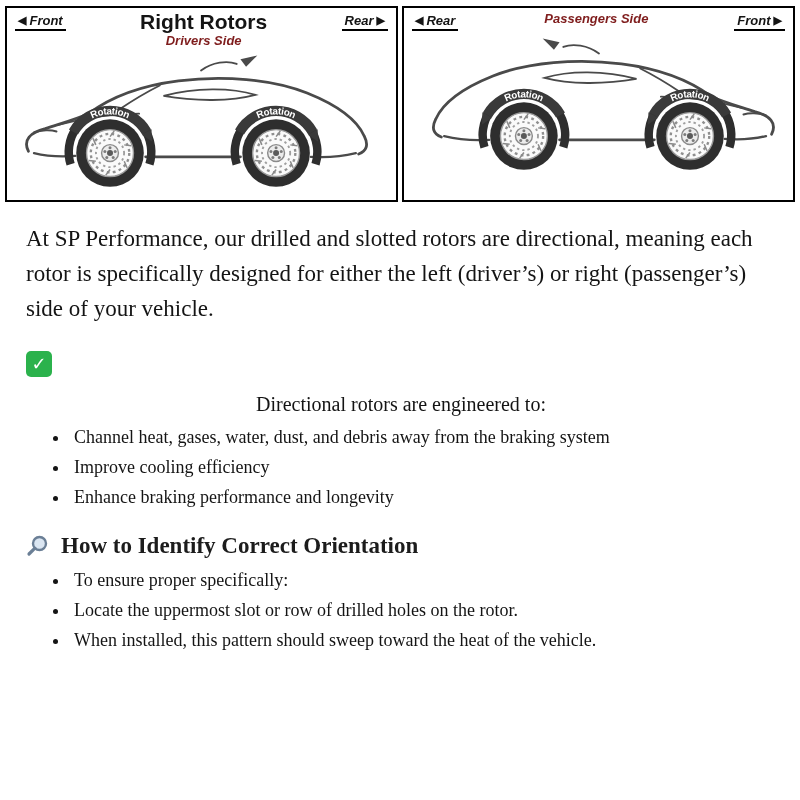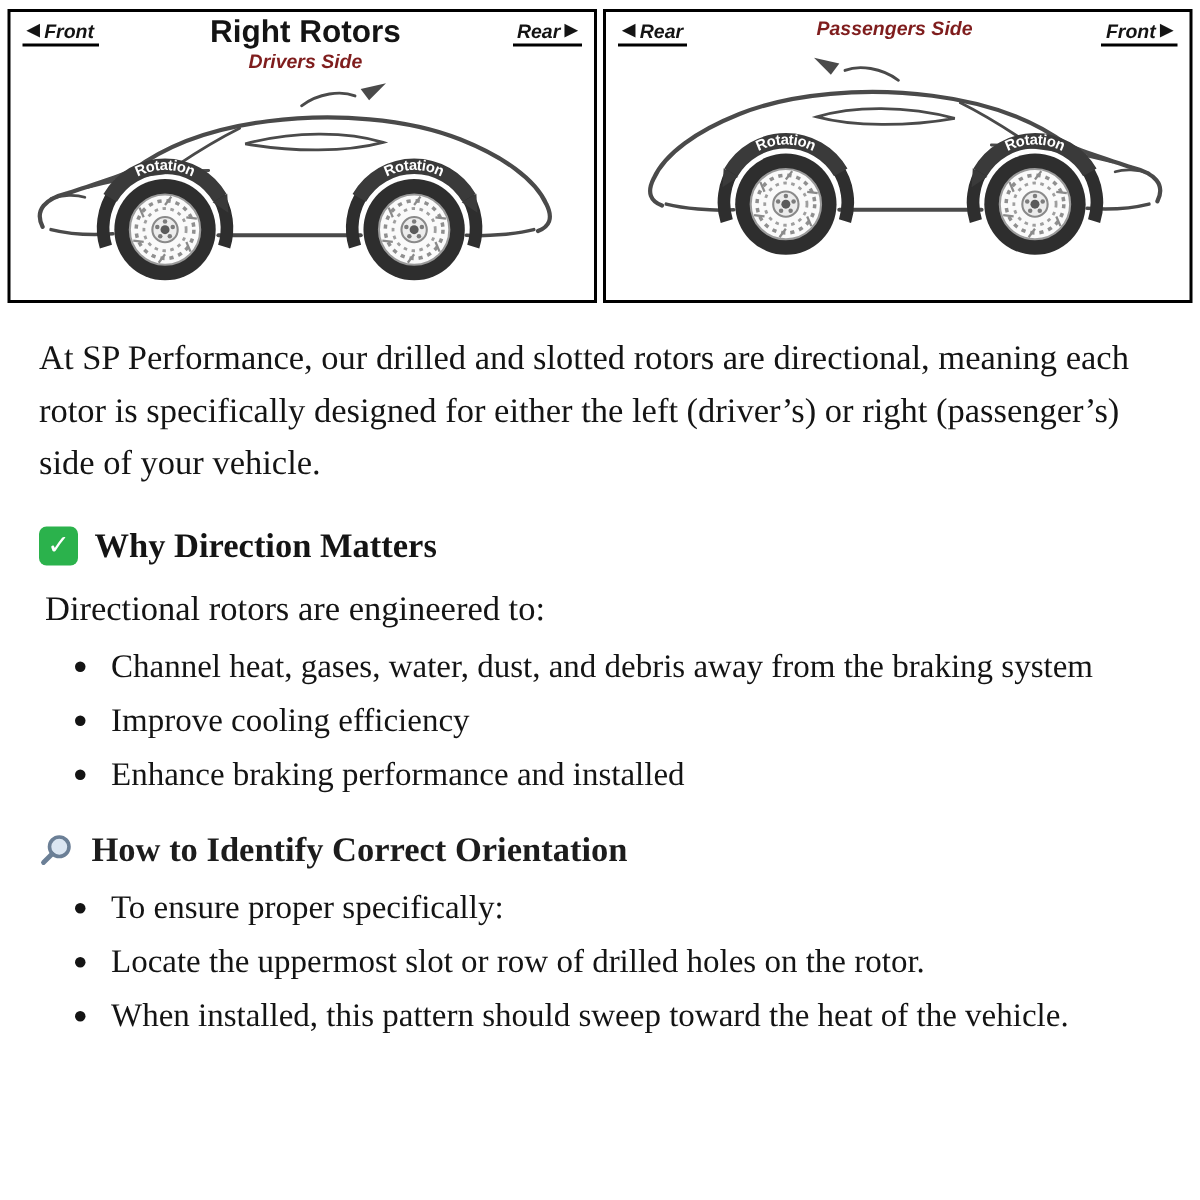--- a/index.html
+++ b/index.html
@@ -15,23 +15,23 @@
   .title-block{text-align:center;margin-top:-2px;}
   .panel-title{font-family:"Liberation Sans",sans-serif;font-weight:bold;font-size:21px;line-height:1.05;}
   .panel-sub{font-family:"Liberation Sans",sans-serif;font-weight:bold;font-style:italic;font-size:13px;color:#7f1d1d;}
   .car-svg{display:block;width:100%;height:152px;}
 
   
   .content{padding:4px 28px 24px 26px;}
   .intro{font-size:23px;line-height:1.52;margin:16px 0 10px 0;}
   .section-head{display:flex;align-items:center;gap:11px;font-size:23px;font-weight:bold;margin:24px 0 10px 0;}
   .section-head.light{font-weight:bold;color:#1c1c1c;margin:22px 0 8px 0;}
-  .lead{font-size:23px;margin:16px 0 6px 4px;}
+  .lead{font-size:20px;margin:16px 0 6px 4px;text-align:center;}
   ul{margin:8px 0 8px 0;padding-left:44px;}
-  li{font-size:22px;line-height:1.5;margin:3px 0;padding-left:4px;font-family:Liberation Serif, serif;}
+  li{font-size:18px;line-height:1.5;margin:3px 0;padding-left:4px;font-family:Liberation Serif, serif;}
 
   .check-icon{display:inline-flex;width:26px;height:26px;background:#2bb24c;color:#fff;border-radius:5px;
               align-items:center;justify-content:center;font-size:18px;font-weight:bold;
               font-family:"DejaVu Sans",sans-serif;flex:0 0 auto;}
   .mag-icon{flex:0 0 auto;display:inline-block;}
 </style>
 </head>
 <body>
 
 <div class="fig-row">
@@ -151,29 +151,28 @@
     </svg>
   </div>
 </div>
 
 <div class="content">
 
   <p class="intro">At SP Performance, our drilled and slotted rotors are directional, meaning each rotor is specifically designed for either the left (driver’s) or right (passenger’s) side of your vehicle.</p>
 
   <div class="section-head">
     <span class="check-icon">✓</span>
-    <span>Why Direction Matters</span>
   </div>
 
   <p class="lead">Directional rotors are engineered to:</p>
 
   <ul>
     <li>Channel heat, gases, water, dust, and debris away from the braking system</li>
     <li>Improve cooling efficiency</li>
-    <li>Enhance braking performance and installed</li>
+    <li>Enhance braking performance and longevity</li>
   </ul>
 
   <div class="section-head light">
     <svg class="mag-icon" width="24" height="24" viewBox="0 0 24 24">
       <circle cx="13.5" cy="9.5" r="6.5" fill="#dbe6f2" stroke="#6b7f96" stroke-width="2.4"></circle>
       <line x1="8.7" y1="14.3" x2="3" y2="20" stroke="#6b7f96" stroke-width="3.2" stroke-linecap="round"></line>
     </svg>
     <span>How to Identify Correct Orientation</span>
   </div>
 

